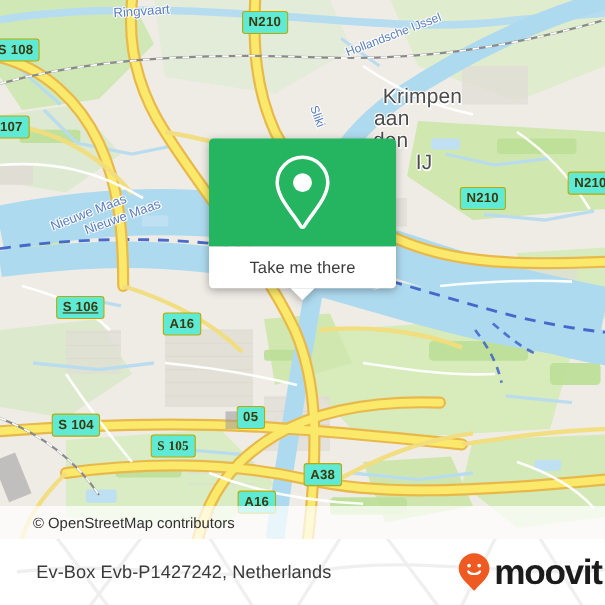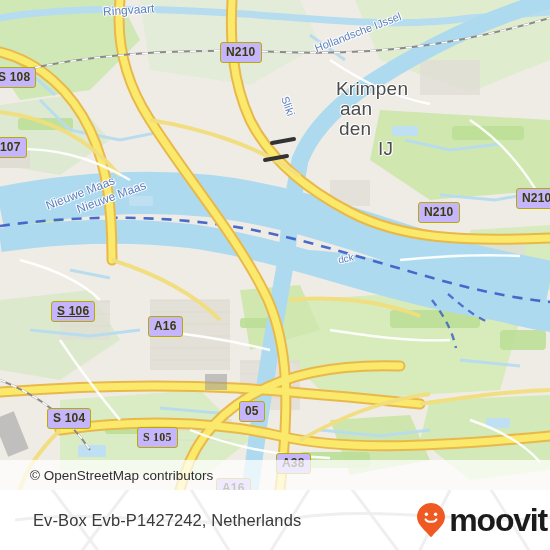--- a/index.html
+++ b/index.html
@@ -47,32 +47,31 @@
   }
   .city-label {
     color: #4c4c4c;
     font-size: 19px;
     letter-spacing: .2px;
   }
 
   
   .shield {
     position: absolute;
-    background: #c4b5fd;
+    background: #5eead4;
     border: 1.4px solid #b9aa00;
     border-radius: 3px;
     color: #3b3b0d;
     font-size: 12px;
     font-weight: bold;
     line-height: 1;
     padding: 3px 5px 4px 5px;
     letter-spacing: .2px;
     white-space: nowrap;
     pointer-events: none;
-    margin-top: 32px;
   }
 
   
   .callout {
     position: absolute;
     left: 190px;
     top: 126px;
     width: 170px;
     filter: drop-shadow(0 2px 4px rgba(0,0,0,.32));
   }
@@ -331,41 +330,53 @@
     <div>
       <div class="maplabel water-label" style="left:103px; top:3px; font-size:12px; transform:rotate(-4deg);">Ringvaart</div>
       <div class="maplabel water-label" style="left:312px; top:26px; font-size:11px; transform:rotate(-21deg);">Hollandsche IJssel</div>
       <div class="maplabel water-label" style="left:44px; top:186px; font-size:12px; transform:rotate(-21deg);">Nieuwe Maas</div>
       <div class="maplabel water-label" style="left:75px; top:190px; font-size:12px; transform:rotate(-20deg);">Nieuwe Maas</div>
       <div class="maplabel water-label" style="left:278px; top:100px; font-size:11px; transform:rotate(70deg);">Sliki</div>
       <div class="maplabel water-label" style="left:338px; top:253px; font-size:10px; transform:rotate(-12deg);">dck</div>
     </div>
 
     <div>
-      <div class="maplabel city-label" style="left:336px; top:78px;">Krimpen</div>
+      <div class="maplabel city-label" style="left:348px; top:78px;">Krimpen</div>
       <div class="maplabel city-label" style="left:340px; top:98px;">aan</div>
       <div class="maplabel city-label" style="left:339px; top:118px;">den</div>
       <div class="maplabel city-label" style="left:378px; top:138px;">IJ</div>
     </div>
 
     <div>
       <div class="shield" style="left:-8px; top:35px;">S 108</div>
       <div class="shield" style="left:-6px; top:105px;">107</div>
       <div class="shield" style="left:220px; top:10px;">N210</div>
       <div class="shield" style="left:418px; top:170px;">N210</div>
       <div class="shield" style="left:516px; top:156px;">N210</div>
       <div class="shield" style="left:51px; top:269px;text-decoration:underline;">S 106</div>
       <div class="shield" style="left:148px; top:284px;">A16</div>
       <div class="shield" style="left:47px; top:376px;">S 104</div>
       <div class="shield" style="left:137px; top:395px;font-family:Liberation Serif, serif;">S 105</div>
-      <div class="shield" style="left:239px; top:369px;">05</div>
+      <div class="shield" style="left:215px; top:369px;">05</div>
       <div class="shield" style="left:216px; top:446px;">A16</div>
       <div class="shield" style="left:276px; top:421px;">A38</div>
     </div>
 
+    <div class="callout">
+      <div class="callout-top" style="background:#25b560;">
+        <svg class="callout-pin" width="56" height="72" viewBox="0 0 56 72" aria-hidden="true">
+          <path d="M28 4 C 15.3 4 5 14.3 5 27 C 5 41 20 55.5 26.2 66.4 A2 2 0 0 0 29.8 66.4 C 36 55.5 51 41 51 27 C 51 14.3 40.7 4 28 4 Z" fill="none" stroke="#ffffff" stroke-width="3.2"></path>
+          <circle cx="28" cy="27" r="8.6" fill="#ffffff"></circle>
+        </svg>
+      </div>
+      <div class="callout-bottom">
+        <span>Take me there</span>
+      </div>
+      <div class="callout-tail"></div>
+    </div>
 
     <div class="attribution">
       <span>© OpenStreetMap contributors</span>
     </div>
   </div>
 
   <div class="footer">
     <svg class="footer-bg" width="550" height="60" viewBox="0 0 550 60" aria-hidden="true">
       <g stroke="#efefef" stroke-width="3" fill="none">
         <path d="M30 -10 L90 70"></path>

